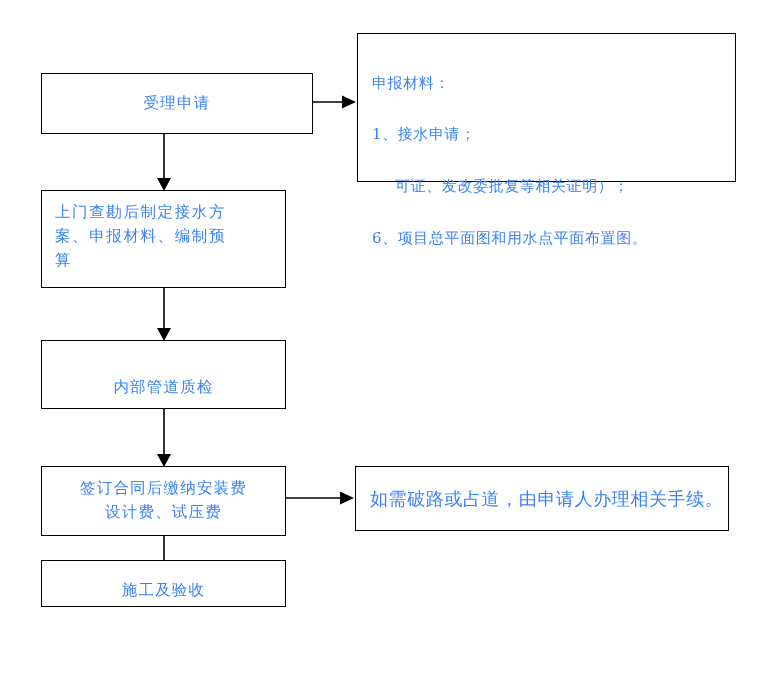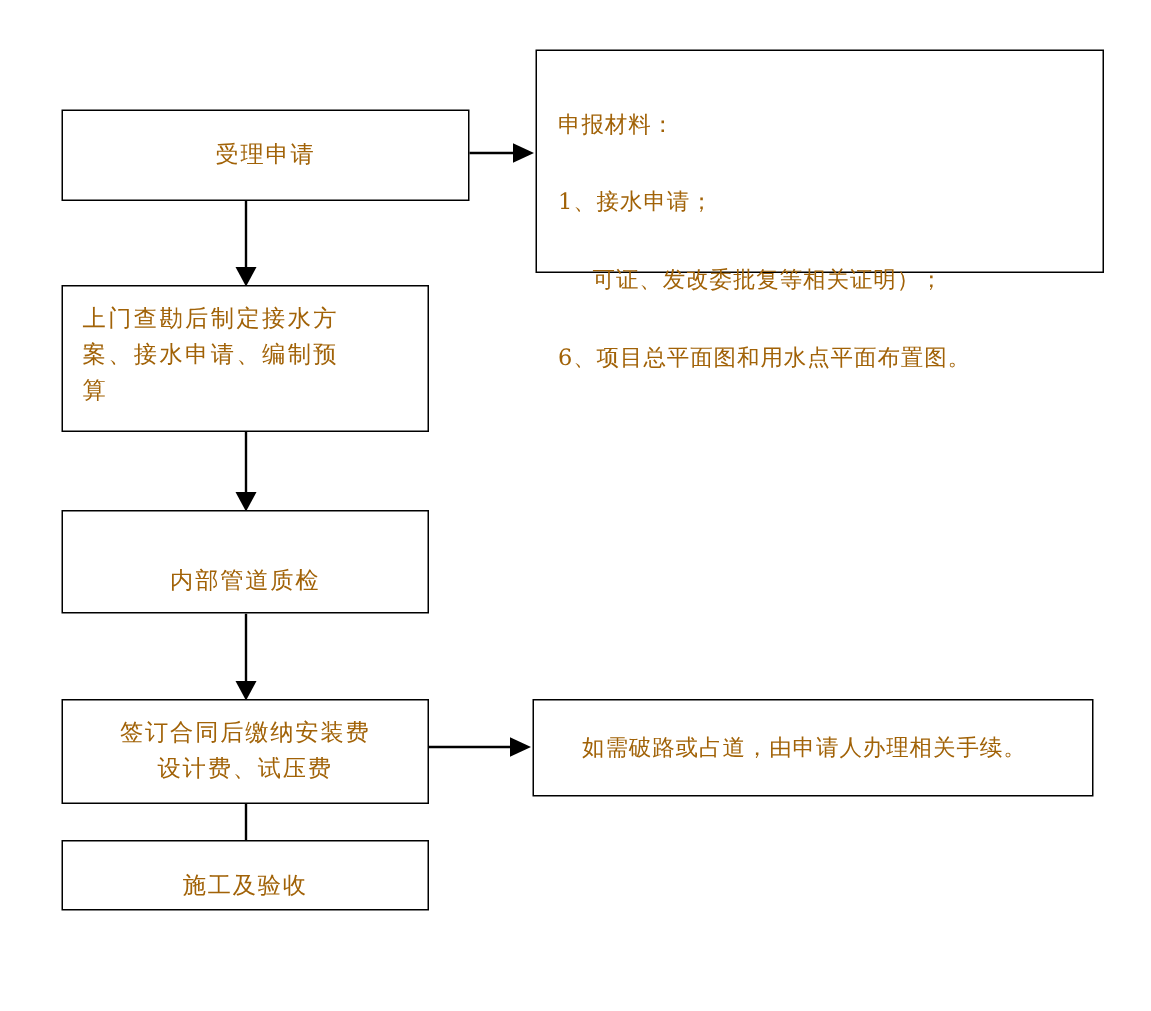--- a/index.html
+++ b/index.html
@@ -27,21 +27,21 @@
   .node {
     position: absolute;
     box-sizing: border-box;
     border: 1.3px solid #000000;
     background: #ffffff;
     display: flex;
     justify-content: center;
     font-size: 15.5px;
     line-height: 1.55;
     letter-spacing: 1.2px;
-    color: #a16207;
+    color: #3b82f6;
     text-align: center;
     white-space: pre-line;
   }
 
   .node.center-v { align-items: center; }
   .node.top-v { align-items: flex-start; }
 
   
   #node-accept-application {
     left: 41px;  top: 73px;  width: 272px; height: 61px;
@@ -75,22 +75,22 @@
     padding: 11px 10px 0 14px;
     font-size: 15px;
     line-height: 1.72;
     letter-spacing: 0.6px;
   }
   #node-road-permit-note {
     left: 355px; top: 466px; width: 374px; height: 65px;
     justify-content: flex-start;
     align-items: center;
     text-align: left;
-    padding-left: 32px;
-    font-size: 15px;
+    padding-left: 14px;
+    font-size: 18px;
     letter-spacing: 0.6px;
   }
 
   .materials-line { display: block; }
   .materials-line.indent { padding-left: 23px; }
 
   
   .connector { position: absolute; }
   .connector svg { display: block; overflow: visible; }
 </style>
@@ -137,21 +137,21 @@
   <div class="connector" style="left:154px; top:536px;">
     <svg width="20" height="43" viewBox="0 0 20 43" aria-hidden="true">
       <line x1="10" y1="0" x2="10" y2="29" stroke="#000000" stroke-width="1.6"></line>
       <polygon points="3,29 17,29 10,42" fill="#000000"></polygon>
     </svg>
   </div>
 
   <div class="node center-v" id="node-accept-application">受理申请</div>
 
   <div class="node top-v" id="node-survey-design">上门查勘后制定接水方
-案、接水申请、编制预
+案、申报材料、编制预
 算</div>
 
   <div class="node top-v" id="node-internal-inspection">内部管道质检</div>
 
   <div class="node top-v" id="node-contract-fees">签订合同后缴纳安装费
 设计费、试压费</div>
 
   <div class="node top-v" id="node-construction-acceptance">施工及验收</div>
 
   <div class="node" id="node-required-materials">

